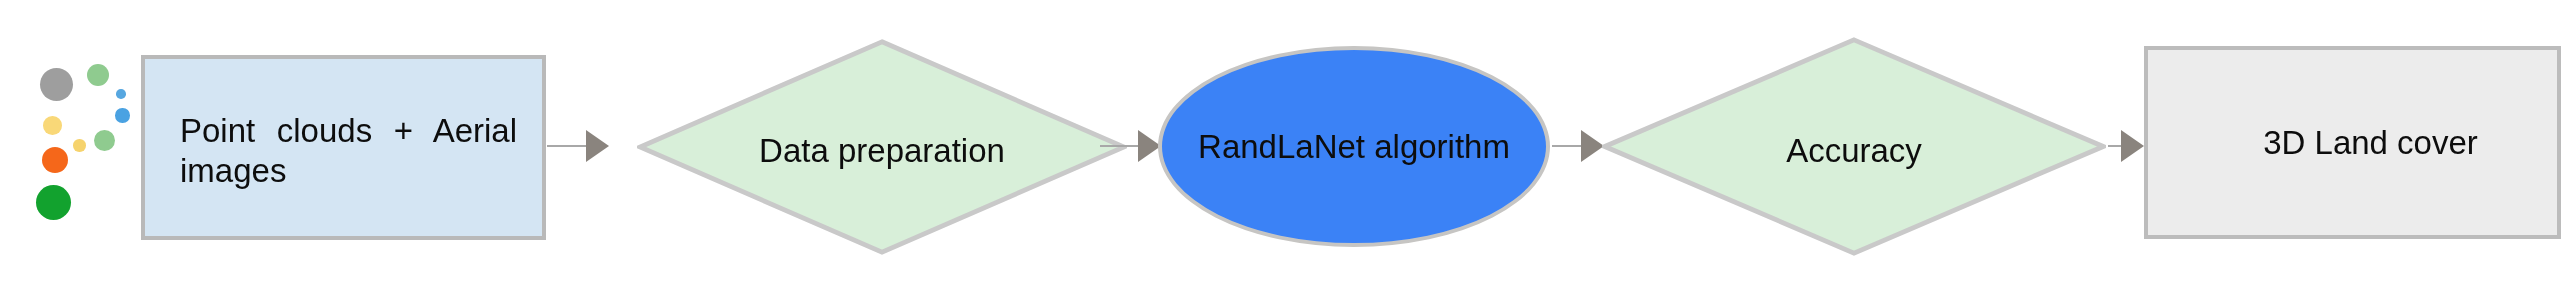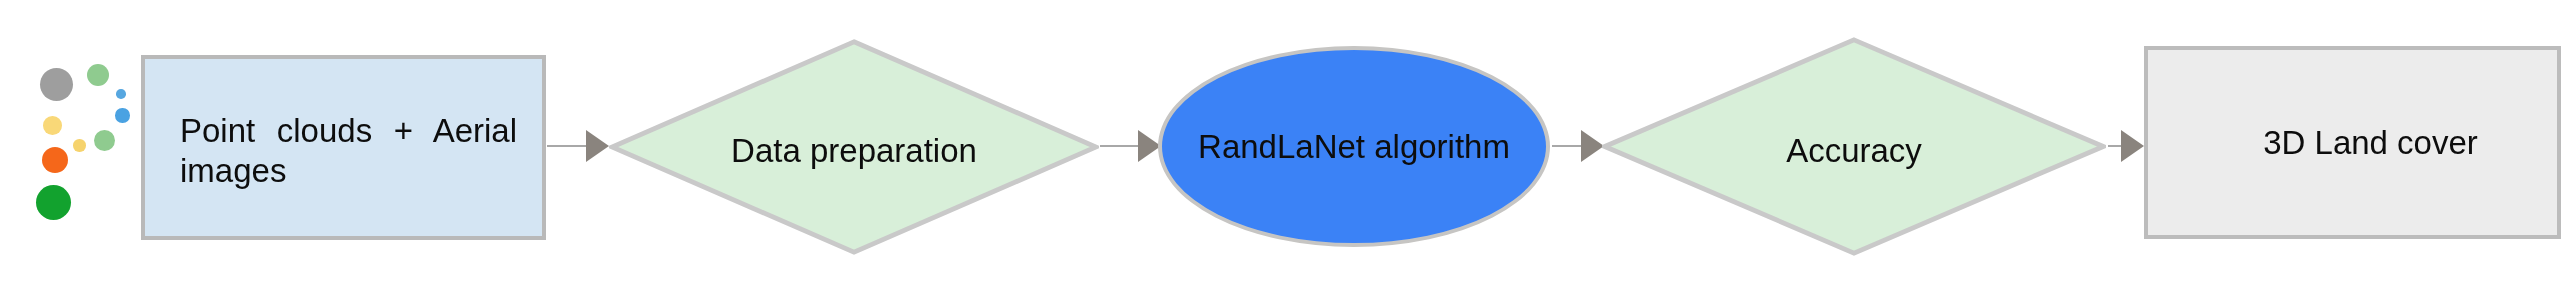--- a/index.html
+++ b/index.html
@@ -75,21 +75,21 @@
   <div class="box-input node-text">
     <div class="line1">Point clouds + Aerial</div>
     <div class="line2">images</div>
   </div>
 
   <div>
     <div class="arrow-line" style="left:547px;width:40px;"></div>
     <div class="arrow-head" style="left:586px;"></div>
   </div>
 
-  <div class="diamond" style="left:609px;top:39px;width:490px;height:216px;">
+  <div class="diamond" style="left:637px;top:39px;width:490px;height:216px;">
     <svg width="490" height="216" viewBox="0 0 707 312">
       <polygon points="353.5,4 703,156 353.5,308 4,156" fill="#d8efd9" stroke="#c9c9c9" stroke-width="7"></polygon>
     </svg>
     <div class="label-wrap">
       <span class="node-text single">Data preparation</span>
     </div>
   </div>
 
   <div>
     <div class="arrow-line" style="left:1100px;width:40px;"></div>

